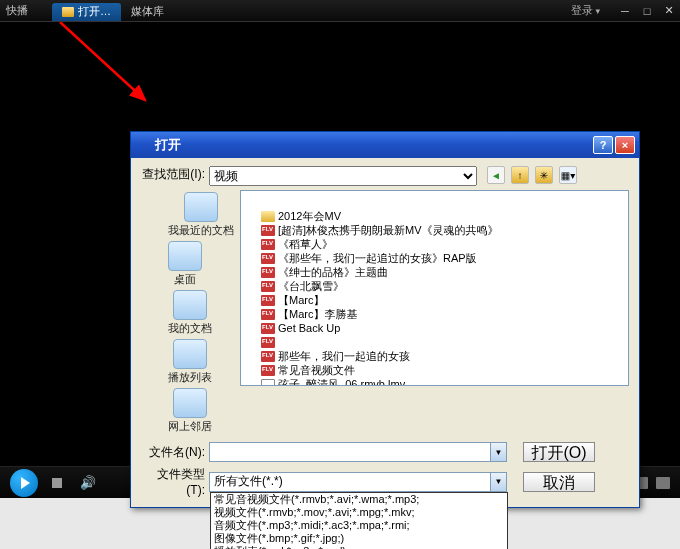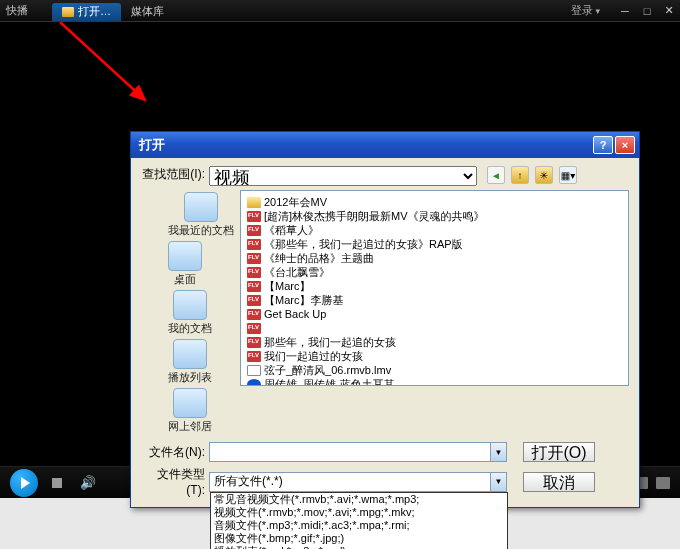--- a/index.html
+++ b/index.html
@@ -15,38 +15,38 @@
   .titlebar .spacer { flex: 1; }
   .titlebar .login { color: #aaa; margin-right: 14px; cursor: pointer; }
   .titlebar .login::after { content: " ▾"; font-size: 9px; }
   .win-btn { width: 18px; height: 14px; margin: 0 2px; display: flex; align-items: center; justify-content: center; color: #ccc; cursor: pointer; }
   
   .content-area { width: 100%; height: 444px; background: #000; position: relative; }
   
   .arrow { position: absolute; top: 0; left: 30px; pointer-events: none; }
   
   .dialog { position: absolute; top: 109px; left: 130px; width: 510px; background: #ece9d8; border: 1px solid #0842a0; box-shadow: 2px 2px 6px rgba(0,0,0,0.5); }
-  .dlg-title { height: 26px; background: linear-gradient(#3b78e7,#1f52c7 45%,#1845b0); display: flex; align-items: center; padding: 0 4px 0 8px; color: #fff; font-size: 13px; font-weight: bold; }
+  .dlg-title { height: 26px; background: linear-gradient(#3b78e7,#1f52c7 45%,#1845b0); display: flex; align-items: center; padding: 0 4px 0 24px; color: #fff; font-size: 13px; font-weight: bold; }
   .dlg-title .t-spacer { flex: 1; }
   .dlg-btn { width: 20px; height: 18px; background: linear-gradient(#7eb0f5,#2a63c9); border: 1px solid #fff; border-radius: 2px; margin-left: 2px; display: flex; align-items: center; justify-content: center; font-size: 11px; font-weight: bold; cursor: pointer; }
   .dlg-btn.close { background: linear-gradient(#f57e7e,#d23c1f); }
   
   .dlg-body { padding: 8px 10px 10px 10px; font-size: 12px; color: #000; }
   .look-row { display: flex; align-items: flex-start; margin-bottom: 4px; }
   .look-row .lbl { width: 68px; text-align: right; padding-right: 4px; }
-  .look-row select { flex: 0 0 268px; height: 20px; font-size: 18px; }
+  .look-row select { flex: 0 0 268px; height: 20px; font-size: 12px; }
   .nav-icons { display: flex; margin-left: 10px; gap: 6px; }
   .nav-ic { width: 18px; height: 18px; border: 1px solid #bbb; background: #f5f5f5; border-radius: 2px; display: flex; align-items: center; justify-content: center; font-size: 10px; cursor: pointer; }
   
   .main-row { display: flex; }
   .places { width: 72px; display: flex; flex-direction: column; align-items: flex-start; gap: 3px; padding-top: 2px; margin-left: 27px; }
   .place { display: flex; flex-direction: column; align-items: center; font-size: 11px; color: #222; cursor: pointer; }
   .place-ic { width: 34px; height: 30px; background: linear-gradient(#dff0ff,#a8cef0); border: 1px solid #88abc7; border-radius: 4px; margin-bottom: 1px; }
   
-  .file-list { flex: 1; height: 196px; background: #fff; border: 1px solid #7f9db9; overflow: auto; padding: 4px; }
+  .file-list { flex: 1; height: 196px; background: #fff; border: 1px solid #7f9db9; overflow: auto; padding: 18px; }
   .file-item { display: flex; align-items: center; height: 14px; font-size: 11px; padding: 0 2px; cursor: pointer; white-space: nowrap; }
   .fi-ico { width: 14px; height: 11px; margin-right: 3px; flex-shrink: 0; }
   .fi-ico.folder { background: linear-gradient(#ffe8a0,#e0b030); border-radius: 1px; }
   .fi-ico.flv { background: #c93636; border-radius: 1px; position: relative; }
   .fi-ico.flv::after { content:"FLV"; color:#fff; font-size:6px; font-weight:bold; position:absolute; top:1px; left:1px; }
   .fi-ico.list { background: #fff; border: 1px solid #888; border-radius: 1px; }
   .fi-ico.rm { background: #1155cc; border-radius: 50%; }
   
   .bottom-rows { margin-top: 8px; }
   .brow { display: flex; align-items: center; margin-top: 4px; }
@@ -180,21 +180,21 @@
               </div>
               <div class="file-item">
                 <span class="fi-ico flv"></span>
               </div>
               <div class="file-item">
                 <span class="fi-ico flv"></span>
                 <span>那些年，我们一起追的女孩</span>
               </div>
               <div class="file-item">
                 <span class="fi-ico flv"></span>
-                <span>我们一起追过的女孩</span>
+                <span>常见音视频文件</span>
               </div>
               <div class="file-item">
                 <span class="fi-ico list"></span>
                 <span>弦子_醉清风_06.rmvb.lmv</span>
               </div>
               <div class="file-item">
                 <span class="fi-ico rm"></span>
                 <span>周传雄_周传雄-蓝色土耳其</span>
               </div>
             </div>

